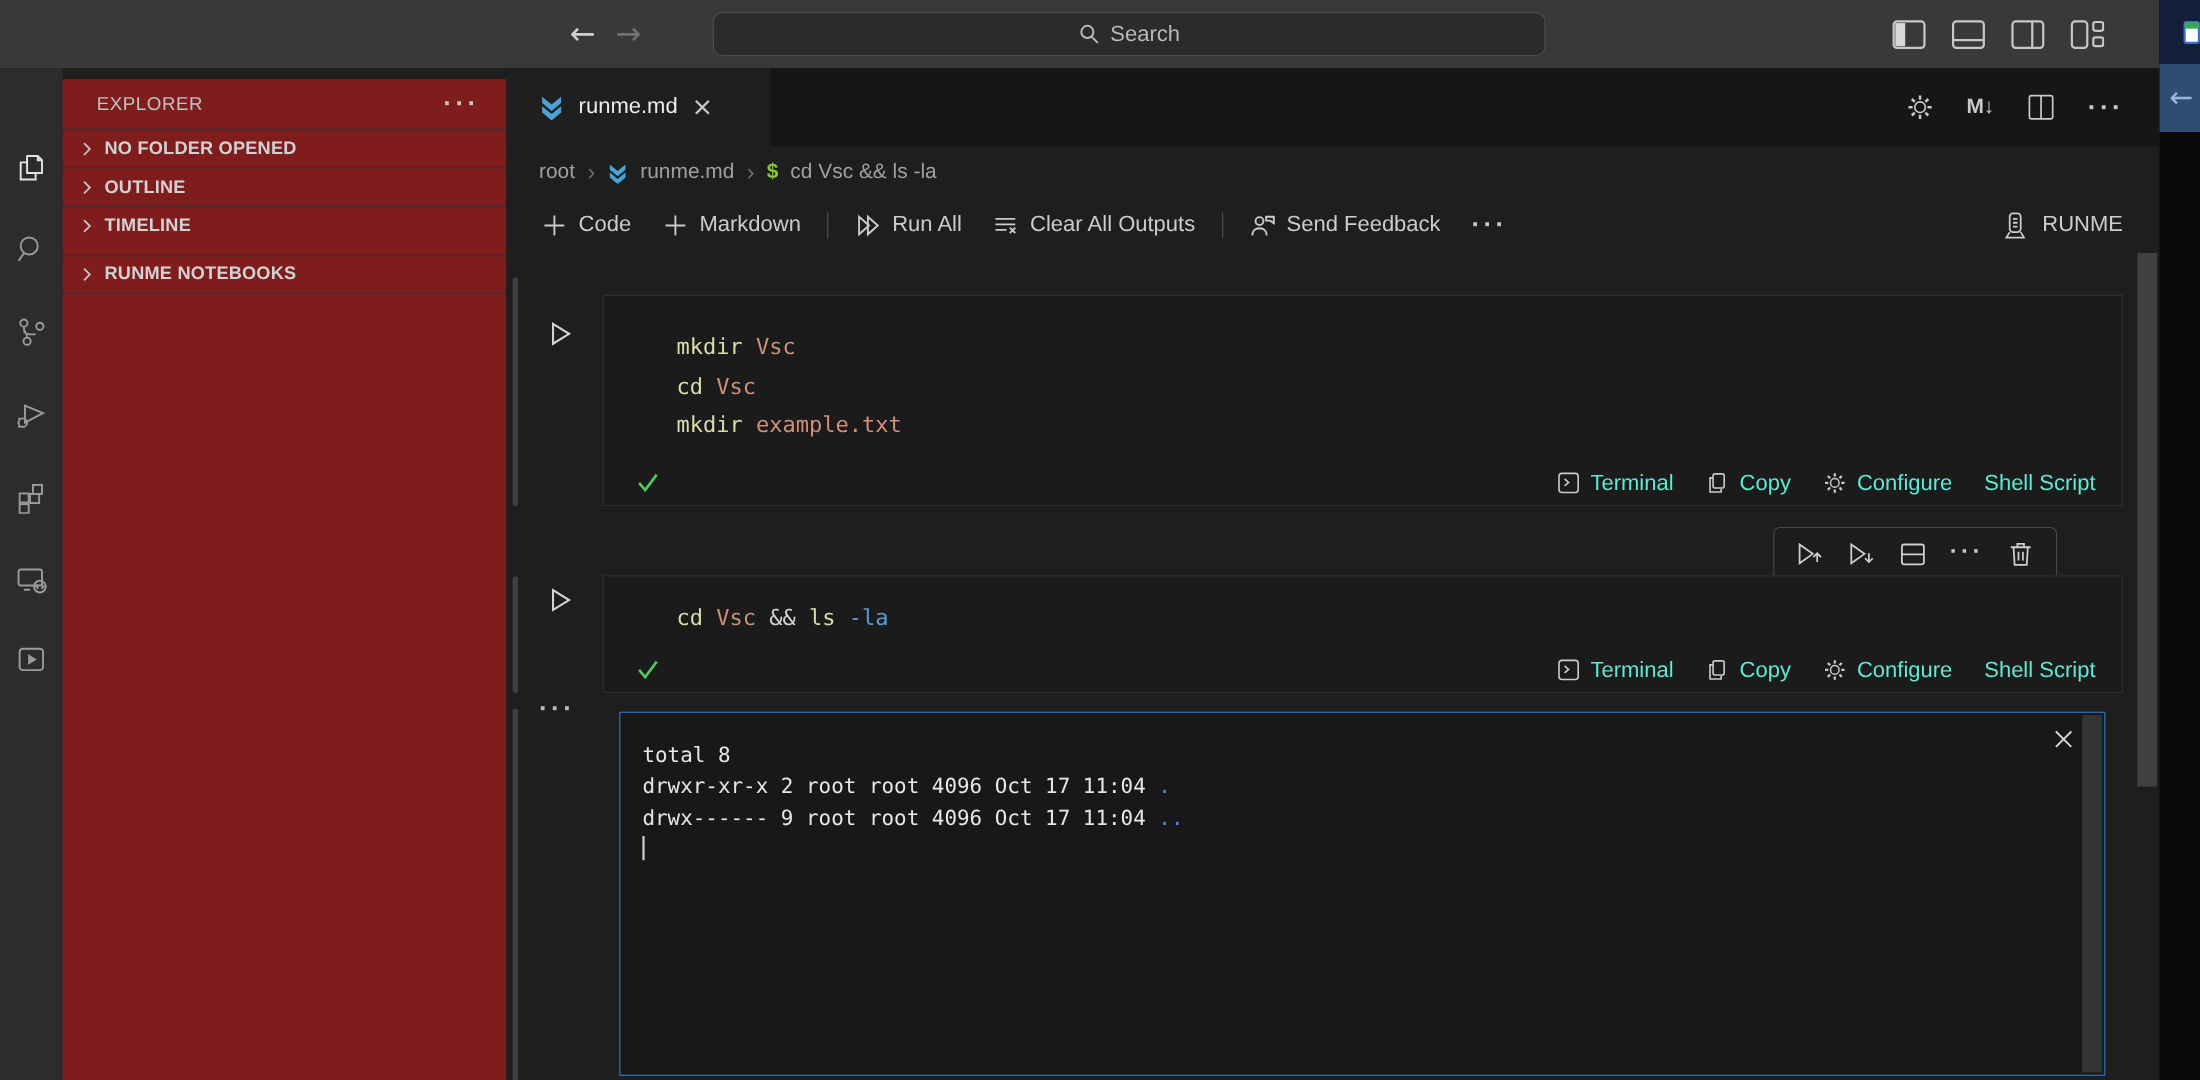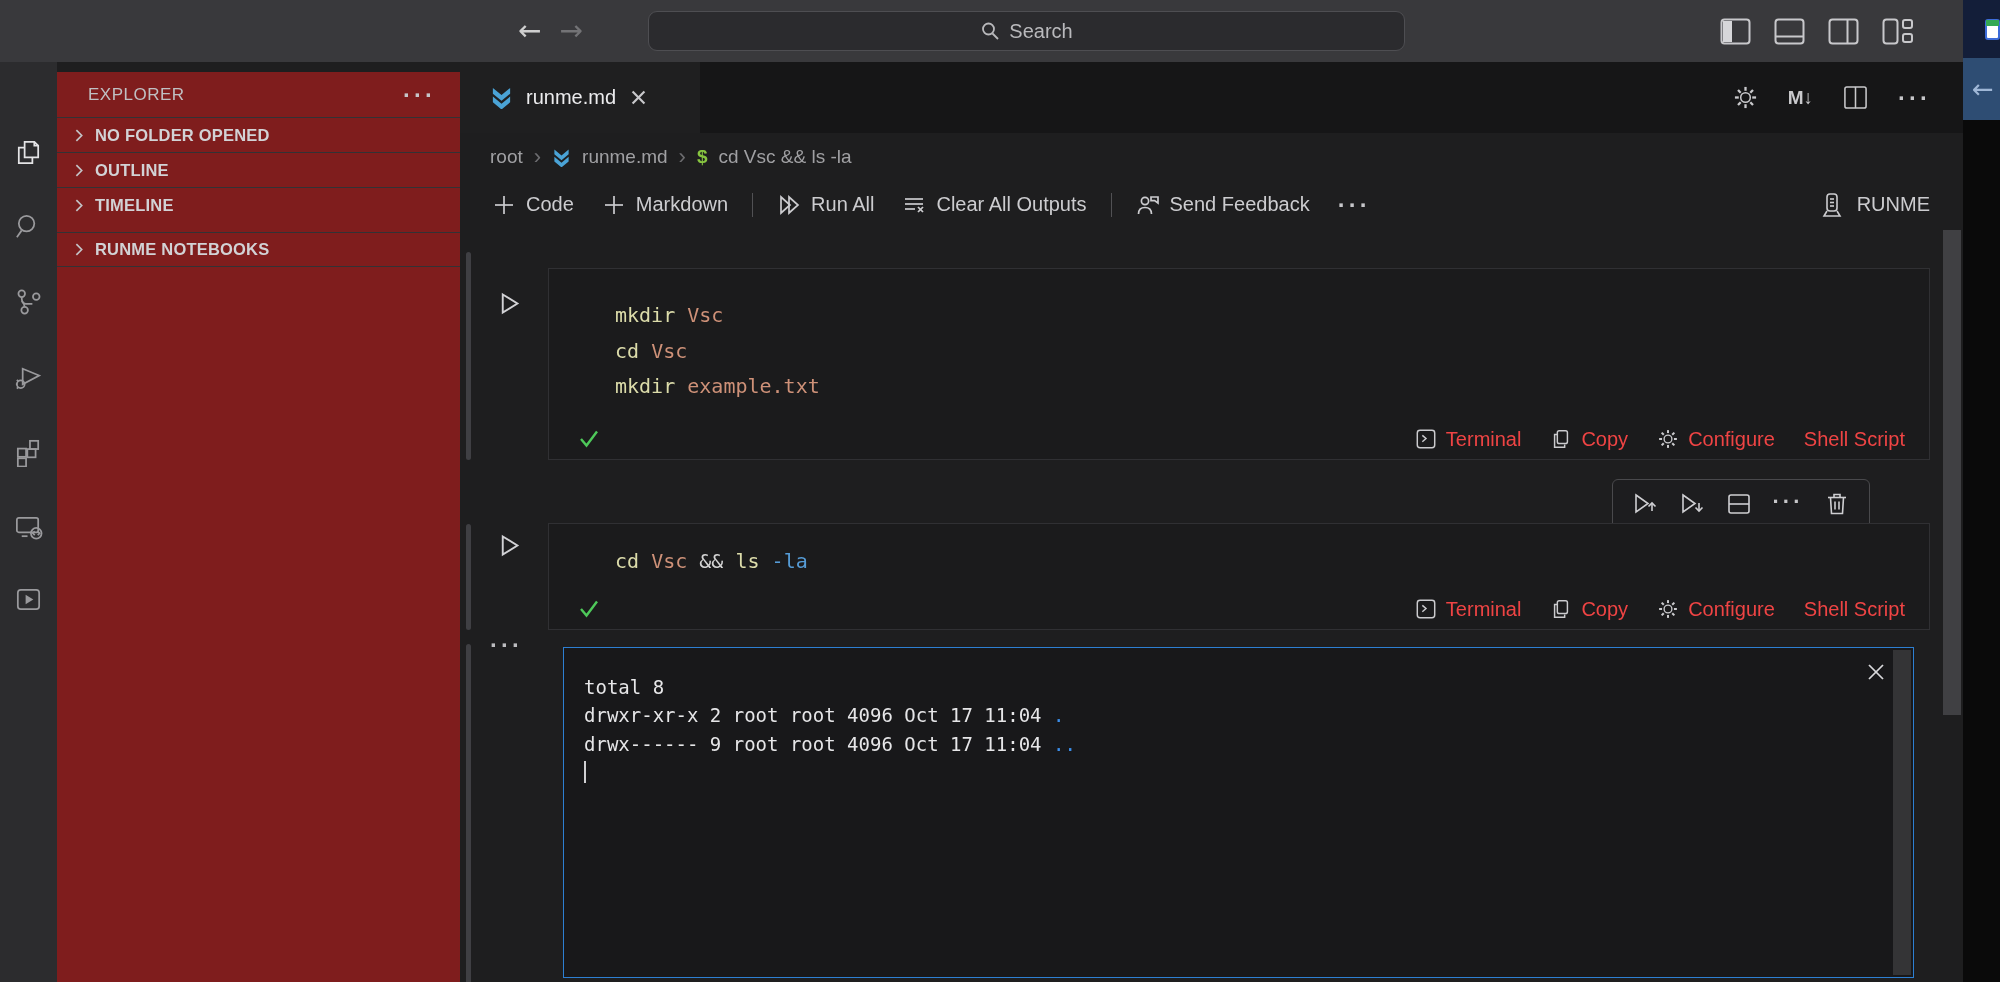--- a/index.html
+++ b/index.html
@@ -76,21 +76,21 @@
   .cell-run { position:absolute; left:36px; }
   .cell-run svg { width:27px; height:27px; stroke:#d2d2d5; fill:none; stroke-width:1.7; display:block; }
 
   .cellbox { position:absolute; left:88px; width:1382px; background:#1b1b1c; border:1px solid #303033; }
   .code { font-family:"DejaVu Sans Mono","Liberation Mono",monospace; font-size:20px; line-height:35.5px; color:#d4d4d4; }
   .tok-cmd { color:#dcdcaa; } .tok-arg { color:#ce9178; } .tok-op { color:#d4d4d4; } .tok-flag { color:#569cd6; }
 
   .cell-status { position:absolute; left:0; bottom:0; width:100%; height:40px; display:flex; align-items:center;
                  padding:0 16px 0 28px; }
   .check svg { width:24px; height:24px; stroke:#4ec95a; fill:none; stroke-width:2.4; display:block; }
-  .status-actions { margin-left:auto; display:flex; align-items:center; gap:13px; color:#ef4444; font-size:20px; }
+  .status-actions { margin-left:auto; display:flex; align-items:center; gap:13px; color:#5eead4; font-size:20px; }
   .sact { display:flex; align-items:center; gap:9px; padding:0 8px; }
   .sact svg { width:22px; height:22px; stroke:#cbcbce; fill:none; stroke-width:1.6; }
 
   .float-toolbar { position:absolute; left:1152px; top:417px; width:258px; height:50px; background:#1d1d1f;
                    border:1px solid #49494c; border-radius:6px; display:flex; align-items:center;
                    justify-content:space-around; padding:0 8px; }
   .ft-btn svg { width:26px; height:26px; stroke:#cfcfd2; fill:none; stroke-width:1.6; display:block; }
   .ft-btn .ellipsis { font-size:22px; }
 
   

